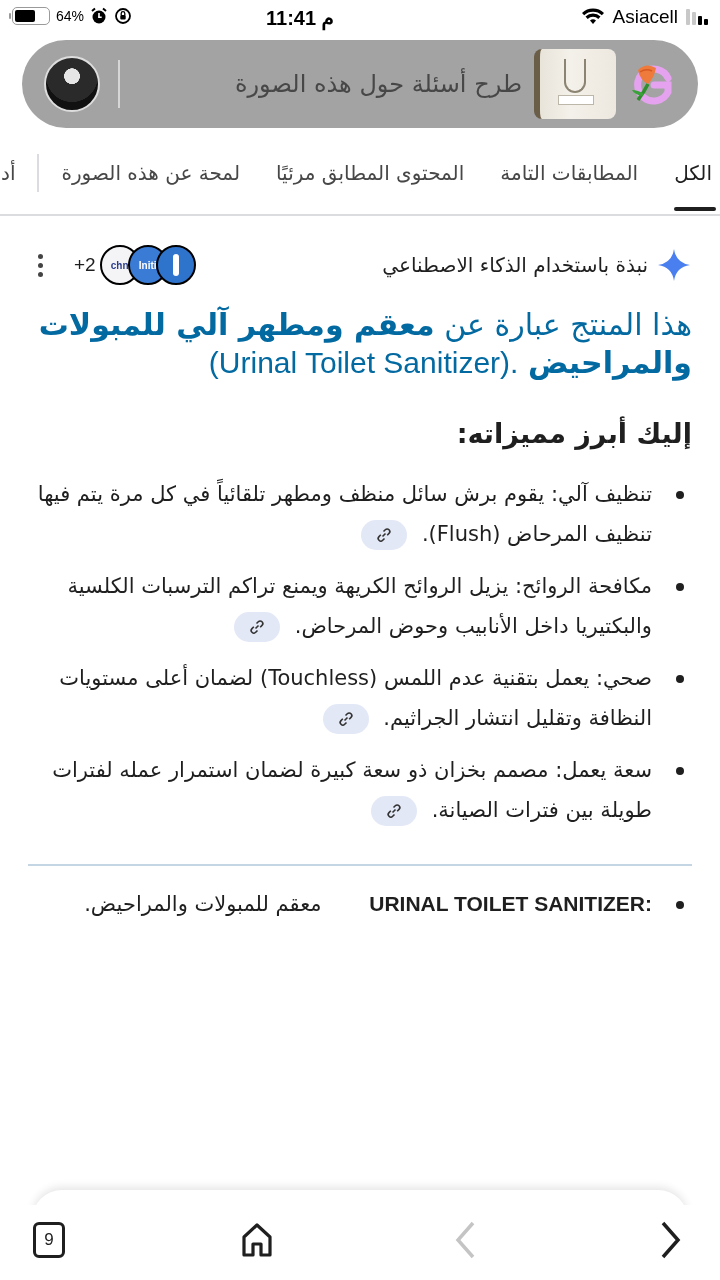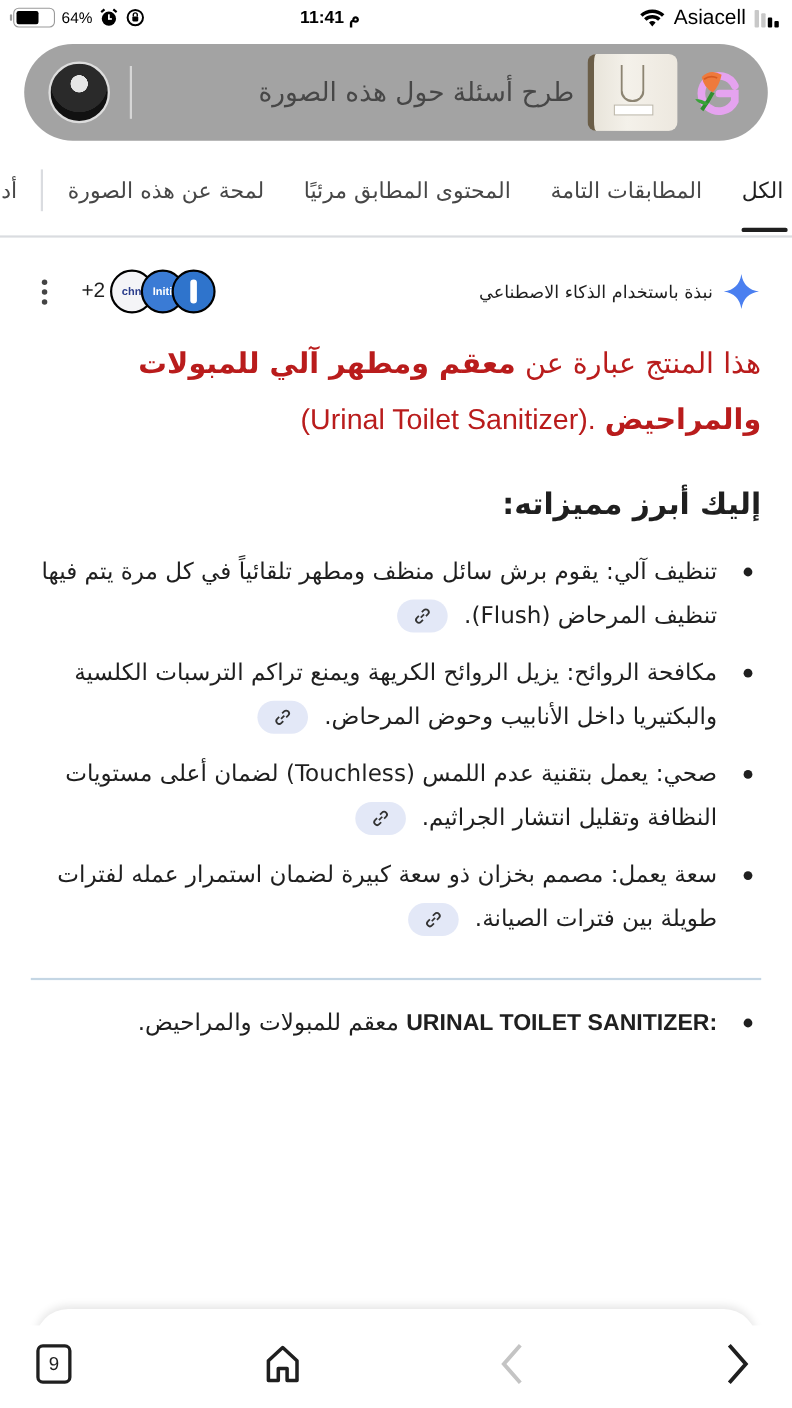--- a/index.html
+++ b/index.html
@@ -5,21 +5,21 @@
   * { box-sizing: border-box; margin: 0; padding: 0; }
   html, body { width: 720px; height: 1280px; overflow: hidden; background: #ffffff; }
   body { font-family: "DejaVu Sans", "Liberation Sans", sans-serif; color: #1f1f1f; position: relative; }
 
   
   .status-bar { position: absolute; top: 0; left: 0; width: 720px; height: 36px; direction: ltr; }
   .sb-left { position: absolute; left: 12px; top: 7px; display: flex; align-items: center; gap: 6px; font-size: 14px; font-family: "Liberation Sans", sans-serif; color: #000; }
   .battery { width: 38px; height: 18px; border: 1.5px solid #9a9a9a; border-radius: 5px; position: relative; padding: 2px; }
   .battery .fill { width: 64%; height: 100%; background: #000; border-radius: 2px; }
   .battery::before { content: ""; position: absolute; left: -4px; top: 5px; width: 2px; height: 6px; background: #9a9a9a; border-radius: 1px; }
-  .sb-center { position: absolute; left: 0; width: 600px; top: 6px; text-align: center; font-size: 16px; font-weight: bold; font-family: "Liberation Sans", sans-serif; color: #000; }
+  .sb-center { position: absolute; left: 0; width: 600px; top: 6px; text-align: center; font-size: 20px; font-weight: bold; font-family: "Liberation Sans", sans-serif; color: #000; }
   .sb-right { position: absolute; right: 12px; top: 6px; display: flex; align-items: center; gap: 8px; font-size: 19px; font-family: "Liberation Sans", sans-serif; color: #000; }
   .signal { display: flex; align-items: flex-end; gap: 2px; height: 16px; }
   .signal span { width: 4px; background: #000; border-radius: 1px; }
   .signal span.dim { background: #c8c8c8; }
 
   
   .search-pill { position: absolute; top: 40px; left: 22px; width: 676px; height: 88px; background: #a3a3a3; border-radius: 44px; direction: rtl; display: flex; align-items: center; padding: 0 18px 0 22px; }
   .g-logo { width: 56px; height: 56px; position: relative; flex: 0 0 auto; }
   .thumb { width: 82px; height: 70px; margin-right: 8px; border-radius: 8px; background: linear-gradient(90deg, #e8e4da 0%, #f4f1ea 40%, #ede8df 100%); border-left: 6px solid #6b5e48; position: relative; overflow: hidden; flex: 0 0 auto; }
   .thumb .u { position: absolute; left: 24px; top: 10px; width: 22px; height: 34px; border: 2px solid #8c8472; border-top: none; border-radius: 0 0 11px 11px; }
@@ -32,49 +32,49 @@
   .tabs { position: absolute; top: 140px; left: 0; width: 720px; height: 76px; direction: rtl; border-bottom: 2px solid #dadce0; overflow: hidden; }
   .tabs-row { position: absolute; right: -10px; top: 14px; display: flex; align-items: center; white-space: nowrap; }
   .tab { font-size: 20px; color: #474747; padding: 0 18px; height: 36px; line-height: 36px; position: relative; }
   .tab.active { color: #1f1f1f; }
   .tab.active::after { content: ""; position: absolute; right: 14px; left: 18px; bottom: -20px; height: 4px; background: #1f1f1f; border-radius: 2px; }
   .tab-sep { width: 2px; height: 38px; background: #dadce0; margin: 0 4px; }
 
   
   .ai-header { position: absolute; top: 240px; left: 28px; width: 664px; height: 50px; direction: rtl; display: flex; align-items: center; }
   .sparkle { width: 36px; height: 36px; flex: 0 0 auto; }
-  .ai-title { font-size: 16px; color: #1f1f1f; margin-right: 8px; }
+  .ai-title { font-size: 20px; color: #1f1f1f; margin-right: 8px; }
   .ai-spacer { flex: 1; }
   .sources { display: flex; direction: ltr; align-items: center; margin-left: 22px; }
   .sources .count { font-size: 19px; margin-right: 4px; font-family: "Liberation Sans", sans-serif; }
   .src { width: 40px; height: 40px; border-radius: 50%; border: 2px solid #000000; margin-left: -12px; position: relative; display: flex; align-items: center; justify-content: center; font-size: 10px; font-weight: bold; color: #fff; font-family: "Liberation Sans", sans-serif; }
   .src:first-of-type { margin-left: 0; }
   .src.s1 { background: #f4f4f7; color: #2b3d8c; z-index: 1; }
   .src.s2 { background: #3a7bd5; z-index: 2; }
   .src.s3 { background: #2f74cc; z-index: 3; }
   .src.s3::after { content: ""; width: 6px; height: 22px; background: #fff; border-radius: 3px; }
   .more-btn { width: 24px; height: 40px; display: flex; flex-direction: column; align-items: center; justify-content: center; gap: 4px; }
   .more-btn span { width: 5px; height: 5px; border-radius: 50%; background: #444; }
 
   
   .content { position: absolute; top: 306px; left: 28px; width: 664px; direction: rtl; }
-  .intro { font-size: 26px; line-height: 50px; color: #b91c1c; }
+  .intro { font-size: 30px; line-height: 38px; color: #0369a1; }
   .intro b { font-weight: bold; }
   .intro .en { direction: ltr; unicode-bidi: isolate; font-family: "Liberation Sans", sans-serif; }
   .h2 { font-size: 27px; font-weight: bold; margin-top: 32px; line-height: 40px; }
   .bullets { list-style: none; margin-top: 20px; }
   .bullets li { position: relative; padding-right: 40px; font-size: 21px; line-height: 40px; margin-bottom: 12px; }
   .bullets li::before { content: ""; position: absolute; right: 8px; top: 17px; width: 8px; height: 8px; border-radius: 50%; background: #1f1f1f; }
   .bullets li b { font-weight: normal; margin-top: 32px; }
   .link-chip { display: inline-flex; align-items: center; justify-content: center; width: 46px; height: 30px; border-radius: 15px; background: #e3e8f7; vertical-align: middle; margin-right: 8px; }
   .link-chip svg { width: 18px; height: 18px; }
   .section-divider { height: 2px; background: #c4d6e4; margin-top: 34px; }
   .h2.big { font-size: 28px; margin-top: 50px; }
   .bullets.trans li { margin-bottom: 0; }
-  .en-bold { font-family: "Liberation Sans", sans-serif; font-weight: bold; direction: ltr; unicode-bidi: isolate; }
+  .en-bold { font-family: "Liberation Sans", sans-serif; font-weight: bold; direction: ltr; unicode-bidi: isolate; margin-left: 41px; }
 
   
   .sheet-edge { position: absolute; top: 1190px; left: 32px; width: 656px; height: 40px; border-radius: 30px 30px 0 0; background: #fff; box-shadow: 0 -3px 8px rgba(0,0,0,0.10); }
   .bottom-nav { position: absolute; top: 1205px; left: 0; width: 720px; height: 75px; background: #fff; direction: ltr; }
   .nav-btn { position: absolute; top: 10px; width: 50px; height: 50px; display: flex; align-items: center; justify-content: center; }
   .tabs-count { width: 32px; height: 36px; border: 3px solid #1f1f1f; border-radius: 6px; font-size: 17px; font-family: "Liberation Sans", sans-serif; display: flex; align-items: center; justify-content: center; color: #1f1f1f; }
 </style>
 </head>
 <body>
 

